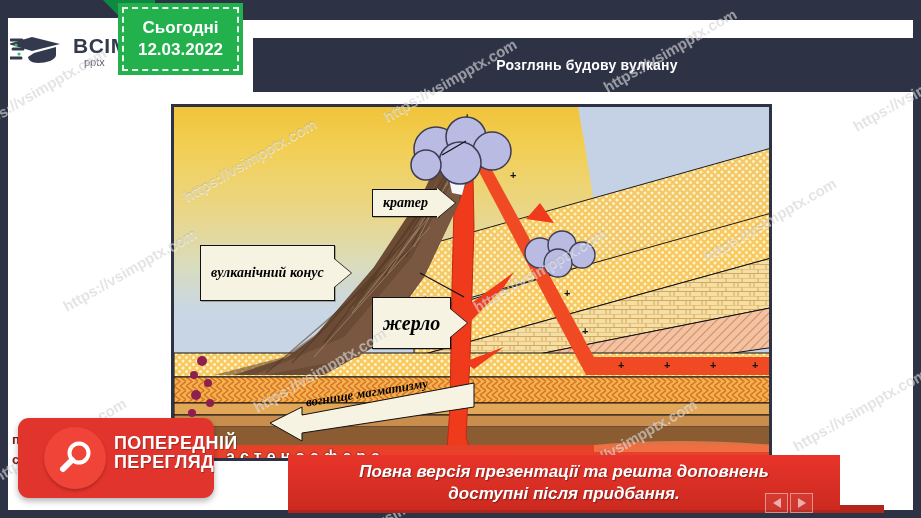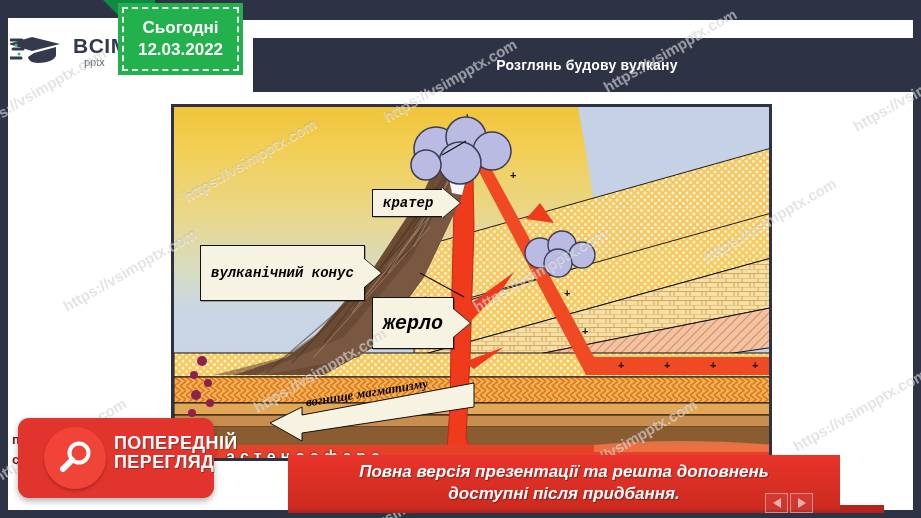--- a/index.html
+++ b/index.html
@@ -77,21 +77,21 @@
     background:linear-gradient(#f0c43a 0%,#f2cf55 12%,#e8d78e 32%,#d8dcc0 46%,#c9d6e4 58%,#c3d2e6 100%);
   }
   .dg{position:absolute;}
 
   
   .ground{position:absolute;left:0;right:0;}
 
   
   .callout{
     position:absolute;z-index:28;background:#f6f3e2;border:1px solid #111;
-    font-family:Liberation Mono, monospace;font-style:italic;font-weight:700;
+    font-family:Liberation Serif, serif;font-style:italic;font-weight:700;
     color:#000;display:flex;align-items:center;white-space:nowrap;
     box-shadow:1px 1px 0 rgba(0,0,0,.25);
   }
   .callout.arrow-r::after{
     content:"";position:absolute;right:-17px;top:50%;transform:translateY(-50%);
     width:0;height:0;border-top:15px solid transparent;border-bottom:15px solid transparent;
     border-left:18px solid #f6f3e2;filter:drop-shadow(1px 0 0 #111);
   }
   .callout.arrow-l::before{
     content:"";position:absolute;left:-17px;top:50%;transform:translateY(-50%);

